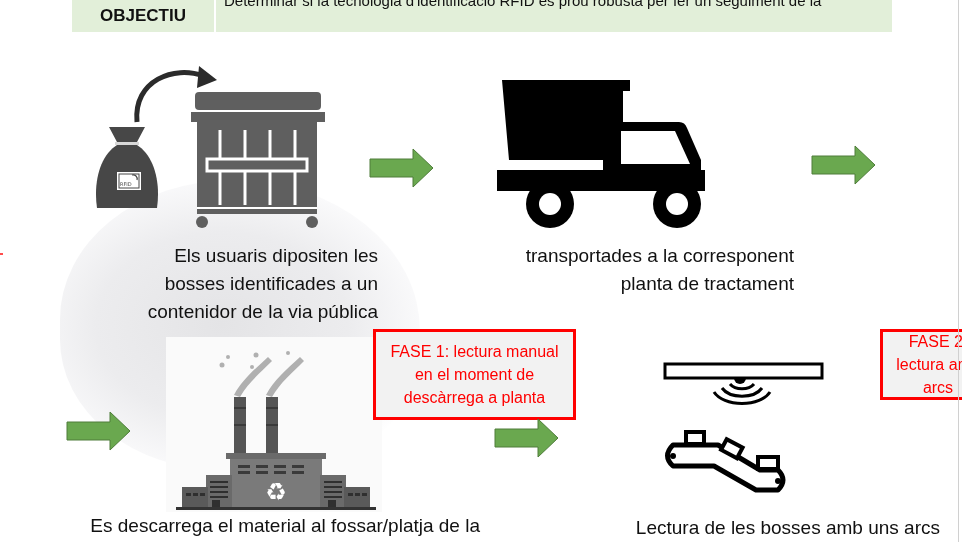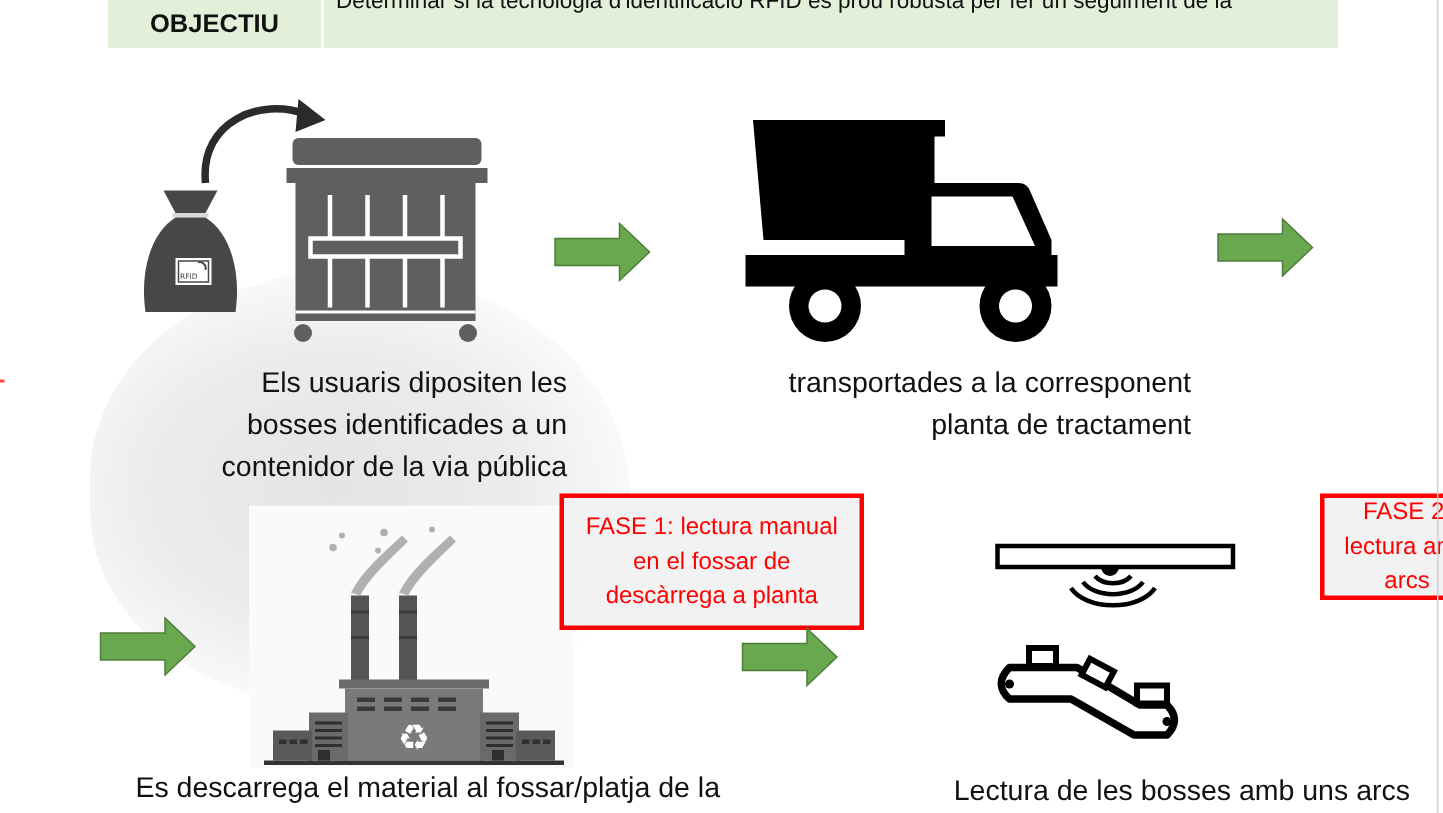--- a/index.html
+++ b/index.html
@@ -173,21 +173,21 @@
       <rect x="190" y="148" width="5" height="3"></rect>
     <rect x="40" y="155" width="8" height="7"></rect>
       <rect x="156" y="155" width="8" height="7"></rect>
   </g>
   <rect x="4" y="162" width="200" height="3" fill="#333"></rect>
 </svg>
 
 <div class="abs phase-box" style="left:333px;top:329px;width:203px;height:91px">
   <div>
     <div>FASE 1: lectura manual</div>
-    <div>en el fossar de</div>
+    <div>en el moment de</div>
     <div>descàrrega a planta</div>
   </div>
 </div>
 
 <svg class="abs" style="left:494px;top:418px" width="66" height="40" viewBox="0 0 66 40">
   <polygon points="1,11 44,11 44,1 64,20 44,39 44,29 1,29" fill="#6aa84f" stroke="#4e7d3a" stroke-width="1"></polygon>
 </svg>
 
 <svg class="abs" style="left:660px;top:360px" width="180" height="140" viewBox="0 0 180 140">
   <rect x="5" y="4" width="157" height="14" fill="#fff" stroke="#000" stroke-width="3"></rect>

